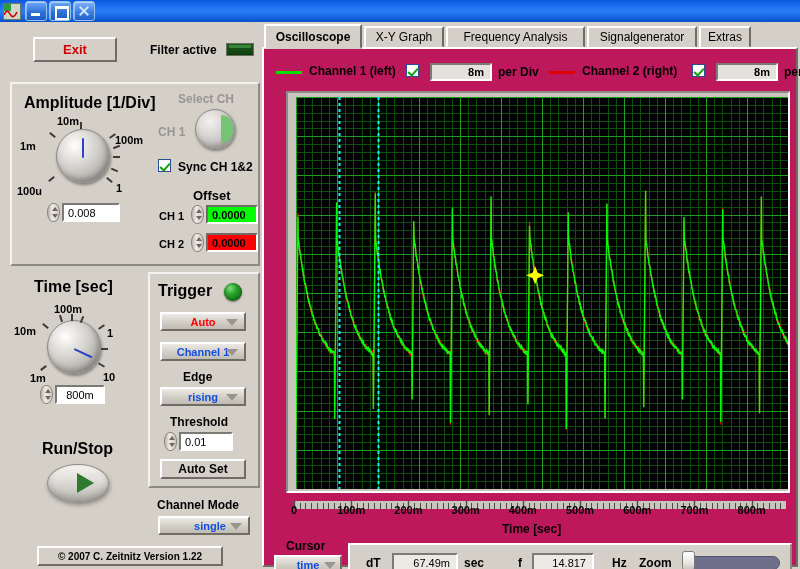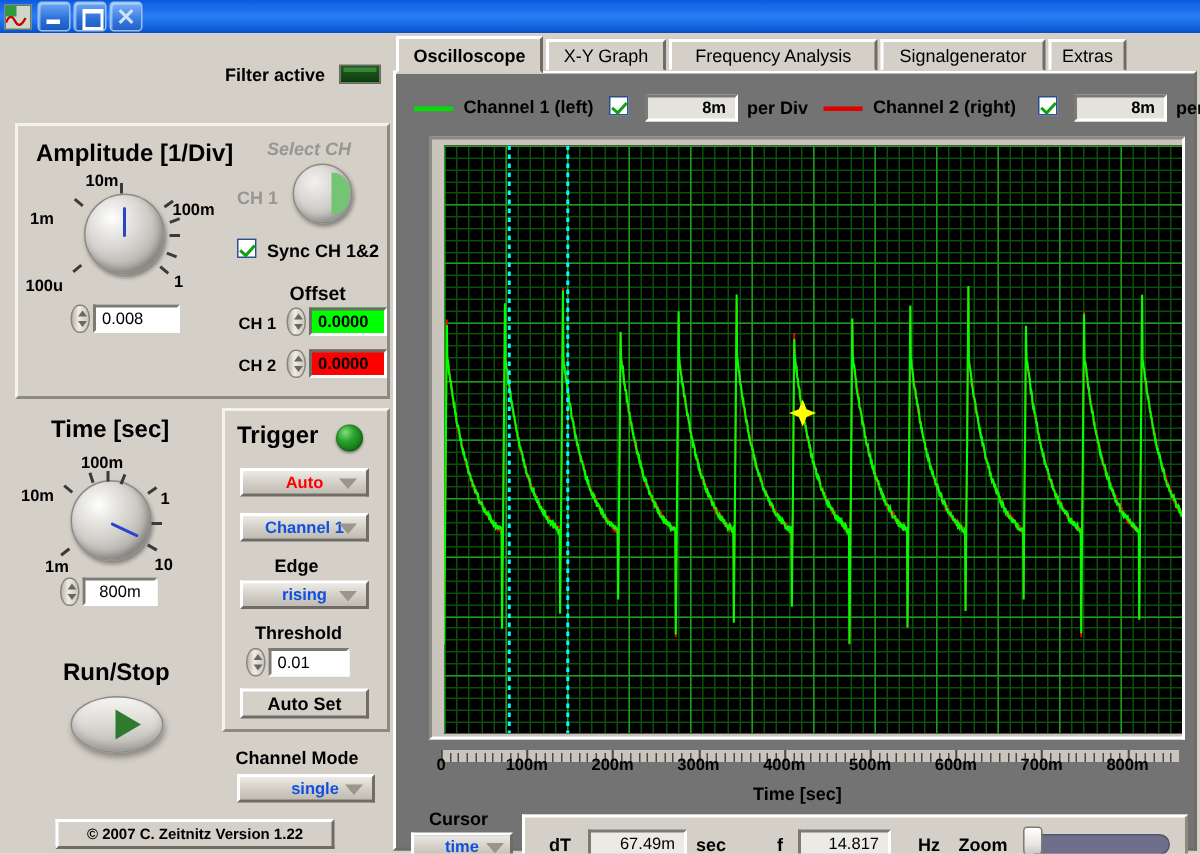--- a/index.html
+++ b/index.html
@@ -185,21 +185,21 @@
     display: flex; align-items: center; justify-content: center;
     font-size: 12px; color: #000;
     cursor: default;
   }
   .tab.active {
     top: 0; height: 25px; font-weight: bold; z-index: 3;
     border-bottom-color: #d4d0c8;
   }
   .tabbody {
     position: absolute; left: 0; top: 23px; width: 536px; height: 520px;
-    background: #737373;
+    background: #be185d;
     border: 2px solid;
     border-color: #ffffff #6f6c66 #6f6c66 #ffffff;
     box-sizing: border-box;
   }
 
   .legendline { position: absolute; height: 3px; }
 
   
   #graphframe {
     position: absolute; left: 22px; top: 42px; width: 504px; height: 402px;
@@ -279,20 +279,21 @@
       </div>
     <div class="wbtn max">
         <i></i>
       </div>
     <div class="wbtn close">
         <i class="a"></i>
         <i class="b"></i>
       </div>
   </div>
 
+  <div class="btn3d" style="left:33px;top:37px;width:84px;height:25px;color:#d00000;font-size:13px;">Exit</div>
   <div class="lbl bold" style="left:150px;top:43px;font-size:12px;">Filter active</div>
   <div class="filterled" style="left:226px;top:43px;width:28px;height:13px;"></div>
 
   <div class="groupbox" style="left:10px;top:82px;width:246px;height:180px;">
     <div class="lbl bold" style="left:12px;top:10px;font-size:16px;">Amplitude [1/Div]</div>
 
     <div class="knob" style="left:44px;top:45px;width:54px;height:54px;">
       <div class="pointer" style="left:25px;top:8px;height:20px;transform:rotate(0deg);"></div>
     </div>
     <div class="knoblabel" style="left:8px;top:56px;">1m</div>
@@ -306,21 +307,21 @@
     <div class="tickmark" style="left:97px;top:51px;width:7px;height:2px;transform:rotate(-35deg);"></div>
     <div class="tickmark" style="left:101px;top:62px;width:7px;height:2px;transform:rotate(-20deg);"></div>
     <div class="tickmark" style="left:101px;top:72px;width:7px;height:2px;"></div>
     <div class="tickmark" style="left:99px;top:85px;width:7px;height:2px;transform:rotate(22deg);"></div>
     <div class="tickmark" style="left:94px;top:95px;width:7px;height:2px;transform:rotate(40deg);"></div>
     <div class="tickmark" style="left:36px;top:94px;width:7px;height:2px;transform:rotate(-40deg);"></div>
 
     <div class="spin" style="left:35px;top:119px;"></div>
     <div class="fieldbox" style="left:50px;top:119px;width:58px;height:19px;">0.008</div>
 
-    <div class="lbl bold" style="left:166px;top:8px;font-size:12px;color:#989691;font-style:italic;">Select CH</div>
+    <div class="lbl bold" style="left:166px;top:8px;font-size:12px;color:#989691;">Select CH</div>
     <div class="lbl bold" style="left:146px;top:41px;font-size:12px;color:#989691;">CH 1</div>
     <div class="knob disabled" style="left:183px;top:25px;width:40px;height:40px;">
       <div class="greenwedge" style="right:1px;top:5px;width:12px;height:28px;"></div>
     </div>
 
     <div class="chk" style="left:146px;top:75px;"></div>
     <div class="lbl bold" style="left:166px;top:76px;font-size:12px;">Sync CH 1&amp;2</div>
 
     <div class="lbl bold" style="left:181px;top:104px;font-size:13px;">Offset</div>
     <div class="lbl bold" style="left:147px;top:126px;font-size:11px;">CH 1</div>

